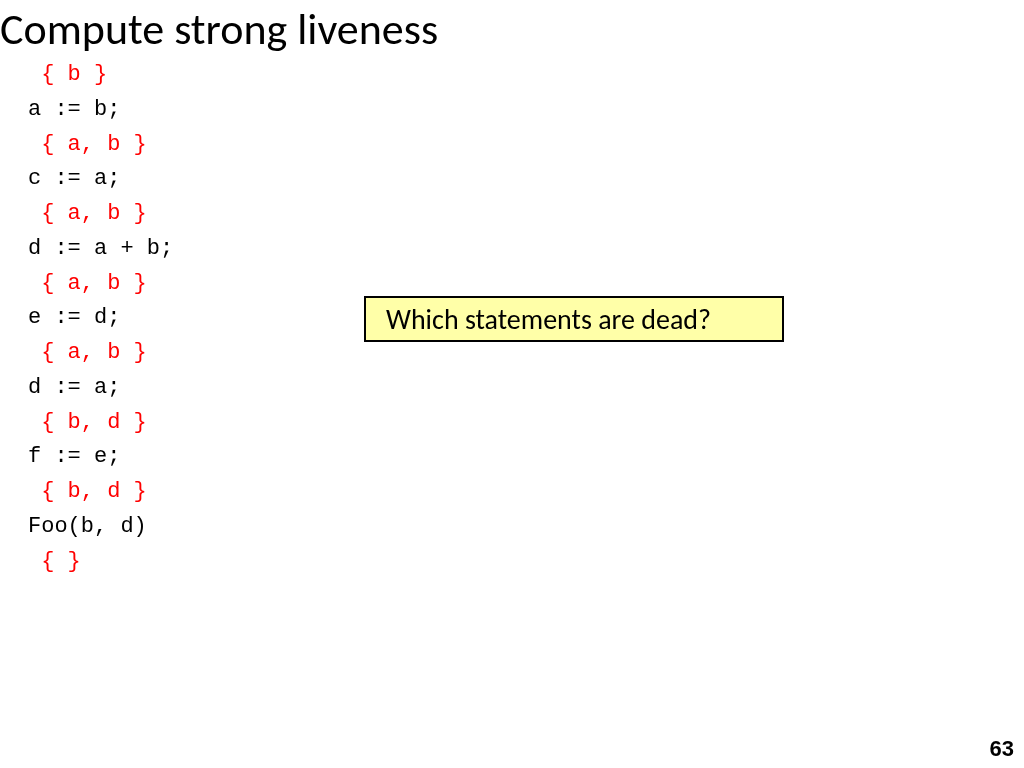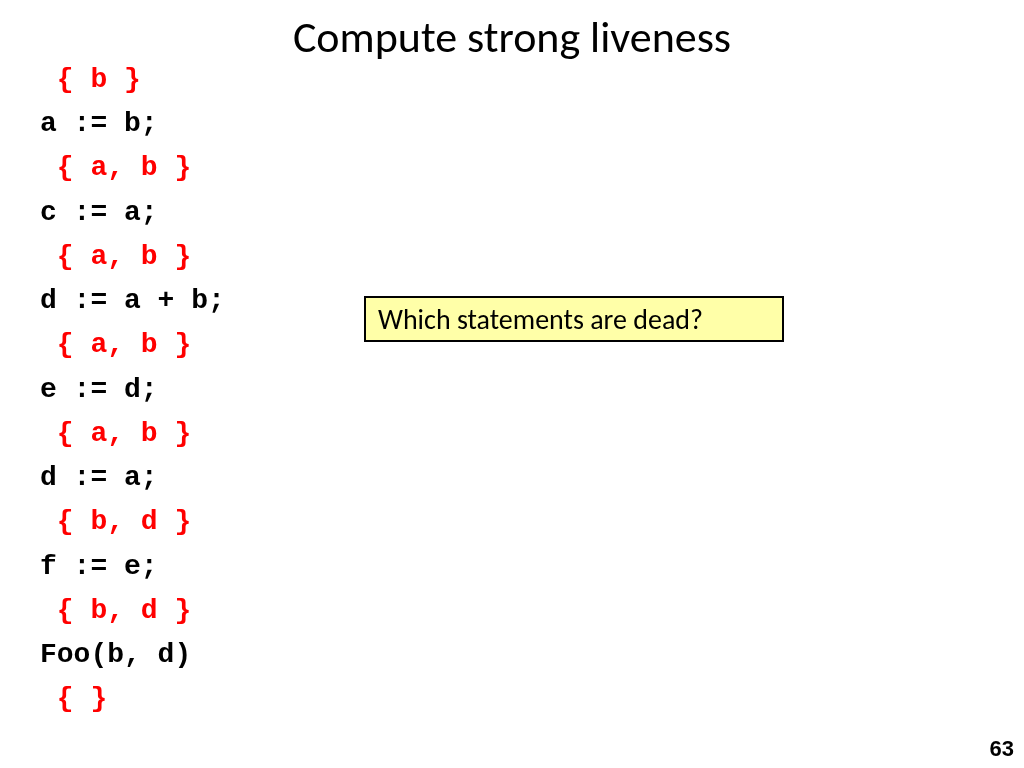--- a/index.html
+++ b/index.html
@@ -6,54 +6,54 @@
     margin: 0;
     padding: 0;
     width: 1024px;
     height: 768px;
     background: #ffffff;
     font-family: Calibri, "Segoe UI", Arial, sans-serif;
     overflow: hidden;
     position: relative;
   }
   .title {
-    text-align: center;
+    text-align: left;
     font-size: 44px;
     color: #000;
-    margin-top: 10px;
+    margin-top: 2px;
     font-weight: 400;
   }
   .code-block {
     position: absolute;
-    left: 40px;
+    left: 28px;
     top: 58px;
     font-family: "Courier New", Courier, monospace;
-    font-size: 28px;
-    font-weight: bold;
+    font-size: 22px;
+    font-weight: normal;
     line-height: 1.58;
     white-space: pre;
   }
   .code-block .ann {
     color: #ff0000;
   }
   .code-block .stmt {
     color: #000000;
   }
   .callout {
     position: absolute;
     left: 364px;
     top: 296px;
     width: 420px;
     height: 46px;
     background: #ffffa8;
     border: 2px solid #000;
     box-sizing: border-box;
     display: flex;
     align-items: center;
-    padding-left: 12px;
+    padding-left: 20px;
     font-size: 28px;
     color: #000;
   }
   .pagenum {
     position: absolute;
     right: 10px;
     bottom: 6px;
     font-size: 22px;
     font-weight: bold;
     color: #000;

